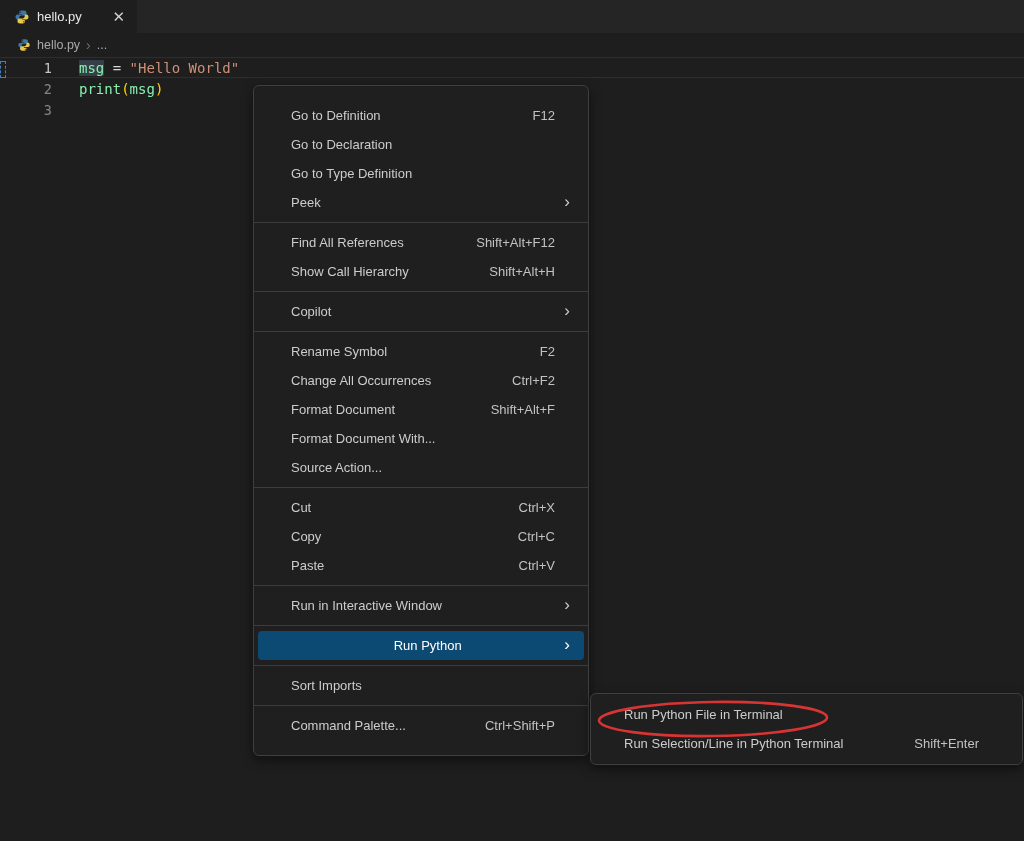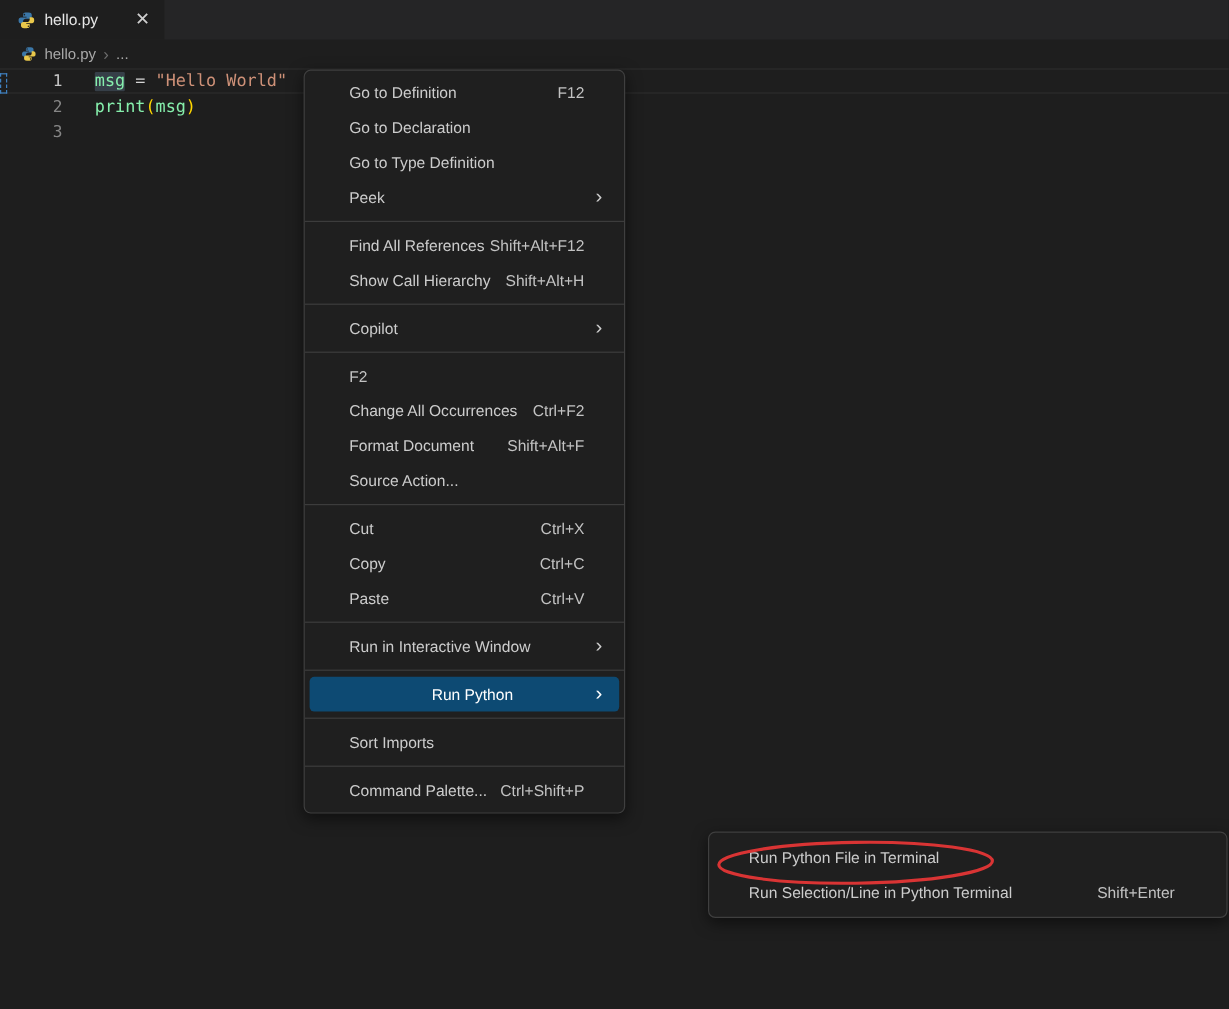--- a/index.html
+++ b/index.html
@@ -46,24 +46,24 @@
   .tok-bracket  { color:#ffd700; }
   .word-hl { background:rgba(88,110,132,.42); border-radius:1px; }
 
   .focus-marker {
     position:absolute; left:0; top:61px; width:6px; height:17px;
     border:1px dashed #3f81c1;
   }
 
   
   .context-menu {
-    position:absolute; left:253px; top:58px; width:268px;
+    position:absolute; left:253px; top:85px; width:336px;
     background:#1f1f1f; border:1px solid #3f3f3f; border-radius:6px;
     box-shadow:0 4px 12px rgba(0,0,0,.5);
-    padding:4px 0; z-index:10; font-size:13px;
+    padding:15px 0; z-index:10; font-size:13px;
   }
   .menu-item {
     height:29px; display:flex; align-items:center;
     padding:0 18px 0 37px; color:#cccccc; cursor:pointer;
   }
   .menu-item .label { flex:1; }
   .menu-item .shortcut { color:#c2c2c2; margin-right:15px; }
   .menu-item .chevron { color:#cccccc; font-size:17px; line-height:1; margin-top:-2px; }
   .menu-item.selected {
     background:#0d4a73; color:#ffffff; margin:0 4px; padding:0 14px 0 33px; border-radius:4px;text-align:center;
@@ -149,29 +149,33 @@
       <span class="label">Show Call Hierarchy</span>
       <span class="shortcut">Shift+Alt+H</span>
     </div>
     <hr class="menu-sep">
     <div class="menu-item">
       <span class="label">Copilot</span>
       <span class="chevron">›</span>
     </div>
     <hr class="menu-sep">
     <div class="menu-item">
+      <span class="label">Rename Symbol</span>
       <span class="shortcut">F2</span>
     </div>
     <div class="menu-item">
       <span class="label">Change All Occurrences</span>
       <span class="shortcut">Ctrl+F2</span>
     </div>
     <div class="menu-item">
       <span class="label">Format Document</span>
       <span class="shortcut">Shift+Alt+F</span>
+    </div>
+    <div class="menu-item">
+      <span class="label">Format Document With...</span>
     </div>
     <div class="menu-item">
       <span class="label">Source Action...</span>
     </div>
     <hr class="menu-sep">
     <div class="menu-item">
       <span class="label">Cut</span>
       <span class="shortcut">Ctrl+X</span>
     </div>
     <div class="menu-item">

